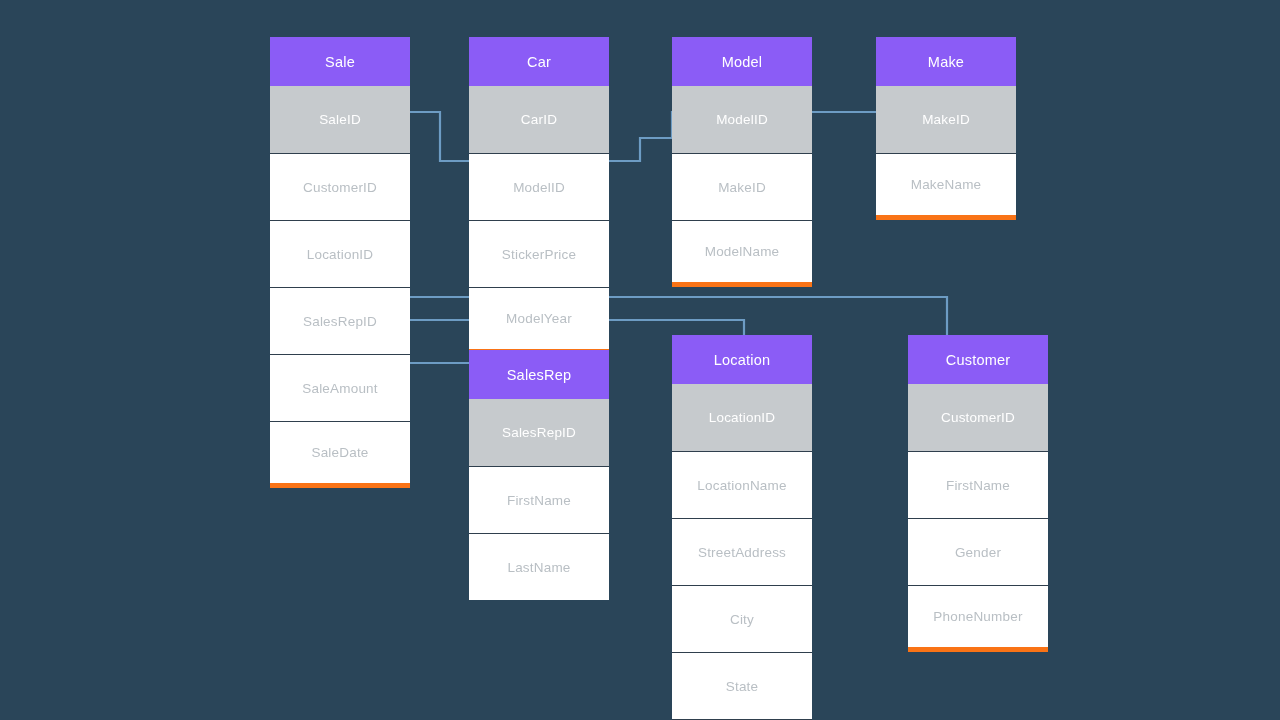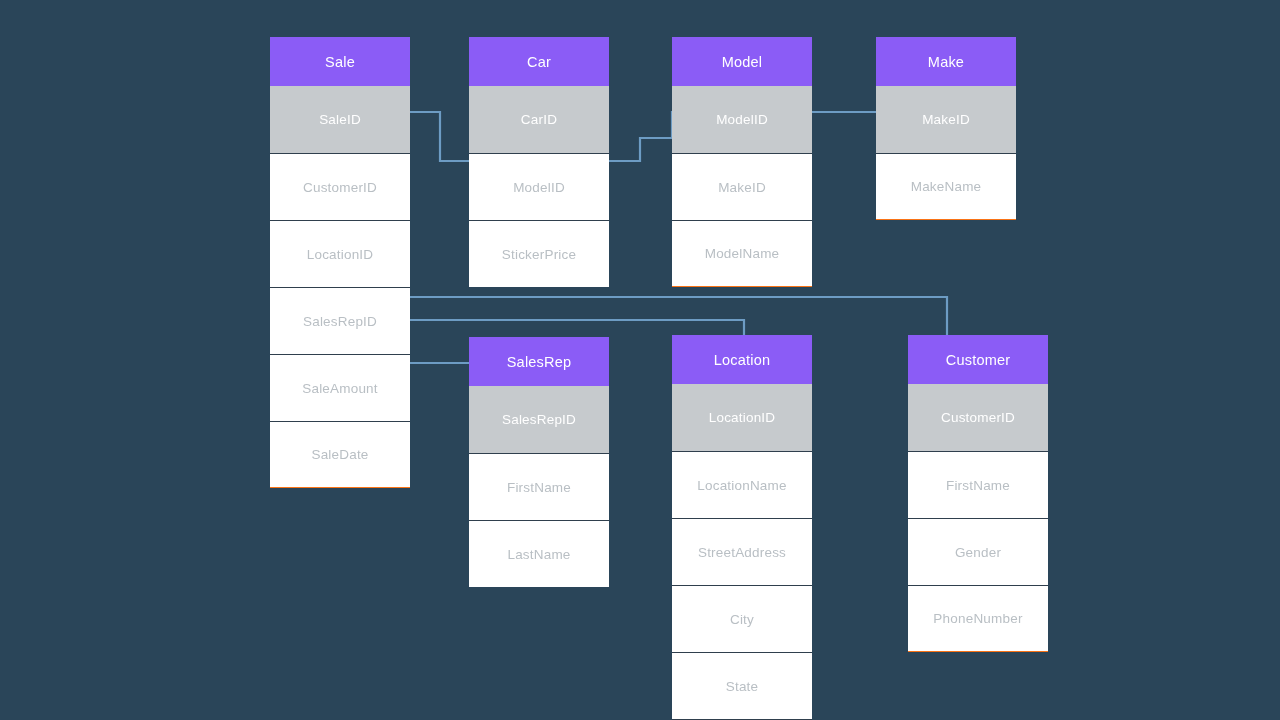--- a/index.html
+++ b/index.html
@@ -53,21 +53,21 @@
     border-top: 1px solid #2f3f4d;
     letter-spacing: 0.2px;
     white-space: nowrap;
   }
   .entity-row.key {
     background: #c6cacd;
     color: #ffffff;
     border-top: none;
   }
   .entity-row.last {
-    border-bottom: 1px solid #f97316;
+    border-bottom: 5px solid #f97316;
   }
 </style>
 </head>
 <body>
 
 <div id="canvas">
 
   <svg id="connector-layer" viewBox="0 0 1280 720" xmlns="http://www.w3.org/2000/svg">
     <g id="connector-group" fill="none" stroke="#6d9cc4" stroke-width="2.2" stroke-linecap="square" stroke-linejoin="miter">
         <polyline points="410,112 440,112 440,161 470,161" stroke="#6d9cc4"></polyline>
@@ -87,33 +87,34 @@
         <div class="entity-row">LocationID</div>
         <div class="entity-row">SalesRepID</div>
         <div class="entity-row">SaleAmount</div>
         <div class="entity-row last">SaleDate</div>
       </div>
       <div class="entity" style="left: 469px; top: 37px;">
         <div class="entity-header">Car</div>
         <div class="entity-row key">CarID</div>
         <div class="entity-row">ModelID</div>
         <div class="entity-row">StickerPrice</div>
+        <div class="entity-row last">ModelYear</div>
       </div>
       <div class="entity" style="left: 672px; top: 37px;">
         <div class="entity-header">Model</div>
         <div class="entity-row key">ModelID</div>
         <div class="entity-row">MakeID</div>
         <div class="entity-row last">ModelName</div>
       </div>
       <div class="entity" style="left: 876px; top: 37px;">
         <div class="entity-header">Make</div>
         <div class="entity-row key">MakeID</div>
         <div class="entity-row last">MakeName</div>
       </div>
-      <div class="entity" style="left: 469px; top: 337px;">
+      <div class="entity" style="left: 469px; top: 350px;">
         <div class="entity-header">SalesRep</div>
         <div class="entity-row key">SalesRepID</div>
         <div class="entity-row">FirstName</div>
         <div class="entity-row">LastName</div>
       </div>
       <div class="entity" style="left: 672px; top: 335px;">
         <div class="entity-header">Location</div>
         <div class="entity-row key">LocationID</div>
         <div class="entity-row">LocationName</div>
         <div class="entity-row">StreetAddress</div>

